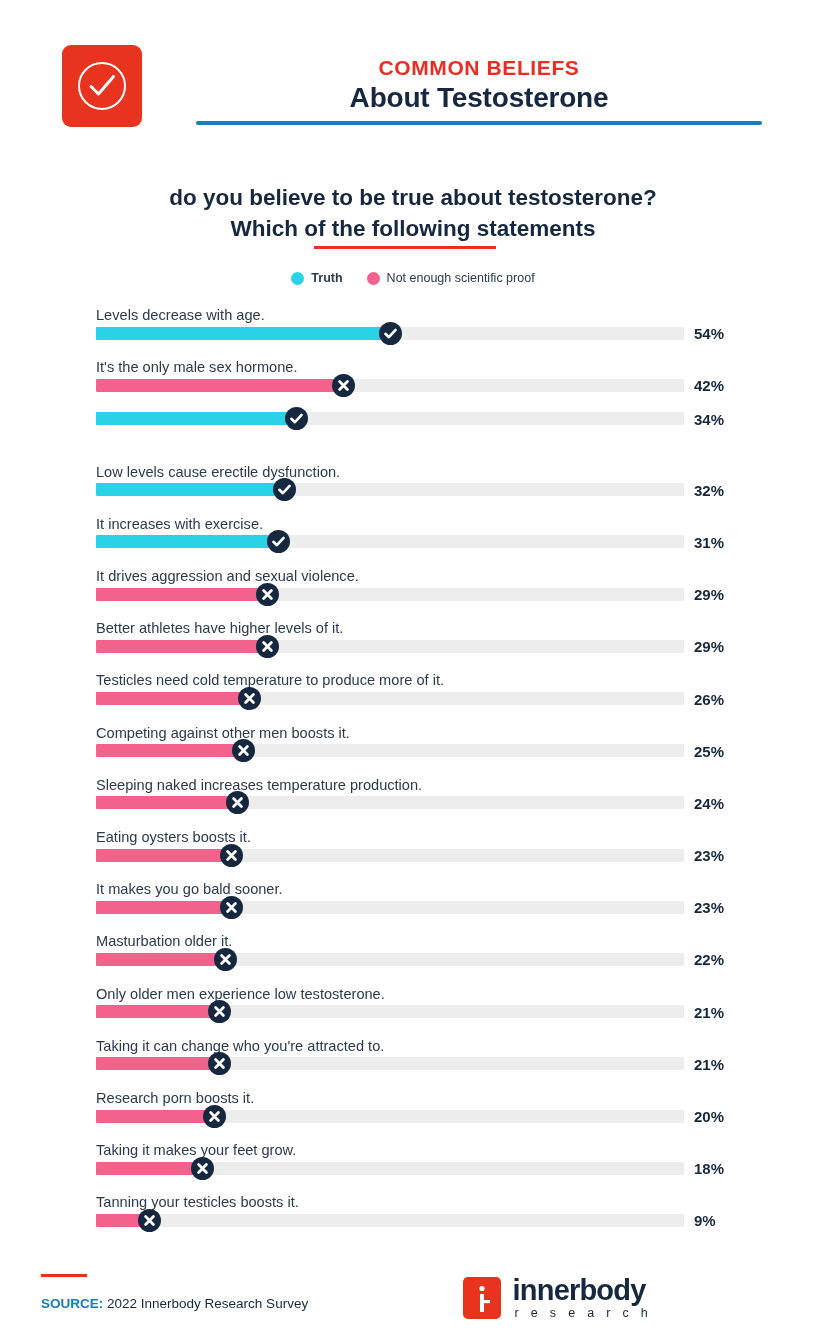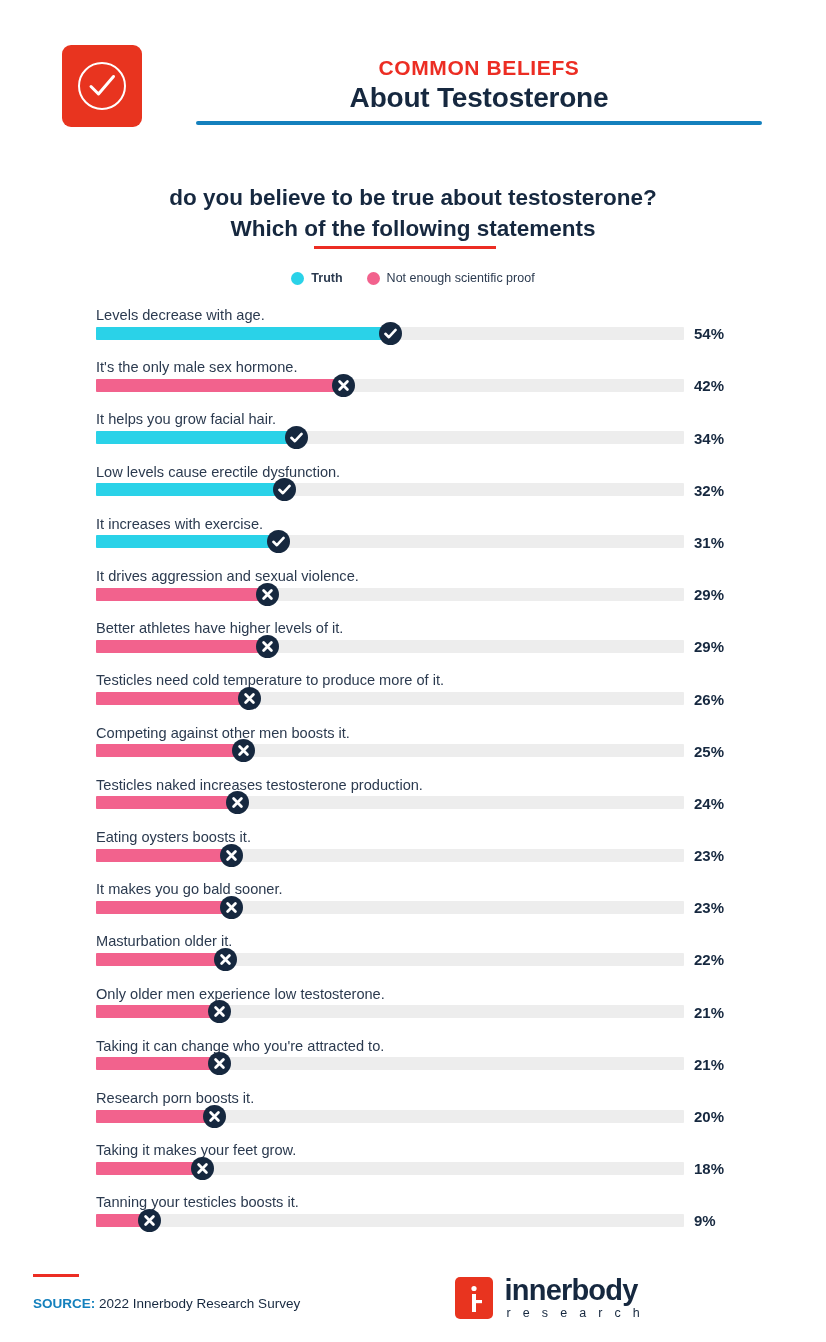--- a/index.html
+++ b/index.html
@@ -170,21 +170,21 @@
     transform: translateY(-50%);
     font-size: 15px;
     font-weight: bold;
     color: #16283f;
     white-space: nowrap;
   }
 
   
   .footer {
     position: absolute;
-    left: 0;
+    left: 8px;
     bottom: 0;
     width: 674px;
     height: 80px;
   }
   .footer-dash {
     position: absolute;
     left: 33px;
     top: 12px;
     width: 46px;
     height: 3px;
@@ -293,21 +293,20 @@
           <div class="marker" style="left: 247px;">
             <svg width="23" height="23" viewBox="0 0 23 23" aria-hidden="true">
               <path d="M7.6 7.6 L15.4 15.4 M15.4 7.6 L7.6 15.4" fill="none" stroke="#ffffff" stroke-width="2.8" stroke-linecap="round"></path>
             </svg>
           </div>
         </div>
         <div class="value">42%</div>
       </div>
     </div>
     <div class="row">
-      <div class="row-label">It helps you grow facial hair.</div>
       <div class="bar-line">
         <div class="track">
           <div class="fill truth" style="width: 200px;"></div>
           <div class="marker" style="left: 200px;">
             <svg width="23" height="23" viewBox="0 0 23 23" aria-hidden="true">
               <path d="M6.4 11.8 L9.9 15.2 L16.6 7.9" fill="none" stroke="#ffffff" stroke-width="2.6" stroke-linecap="round" stroke-linejoin="round"></path>
             </svg>
           </div>
         </div>
         <div class="value">34%</div>
@@ -391,21 +390,21 @@
           <div class="marker" style="left: 147px;">
             <svg width="23" height="23" viewBox="0 0 23 23" aria-hidden="true">
               <path d="M7.6 7.6 L15.4 15.4 M15.4 7.6 L7.6 15.4" fill="none" stroke="#ffffff" stroke-width="2.8" stroke-linecap="round"></path>
             </svg>
           </div>
         </div>
         <div class="value">25%</div>
       </div>
     </div>
     <div class="row">
-      <div class="row-label">Testicles naked increases testosterone production.</div>
+      <div class="row-label">Sleeping naked increases temperature production.</div>
       <div class="bar-line">
         <div class="track">
           <div class="fill myth" style="width: 141px;"></div>
           <div class="marker" style="left: 141px;">
             <svg width="23" height="23" viewBox="0 0 23 23" aria-hidden="true">
               <path d="M7.6 7.6 L15.4 15.4 M15.4 7.6 L7.6 15.4" fill="none" stroke="#ffffff" stroke-width="2.8" stroke-linecap="round"></path>
             </svg>
           </div>
         </div>
         <div class="value">24%</div>

